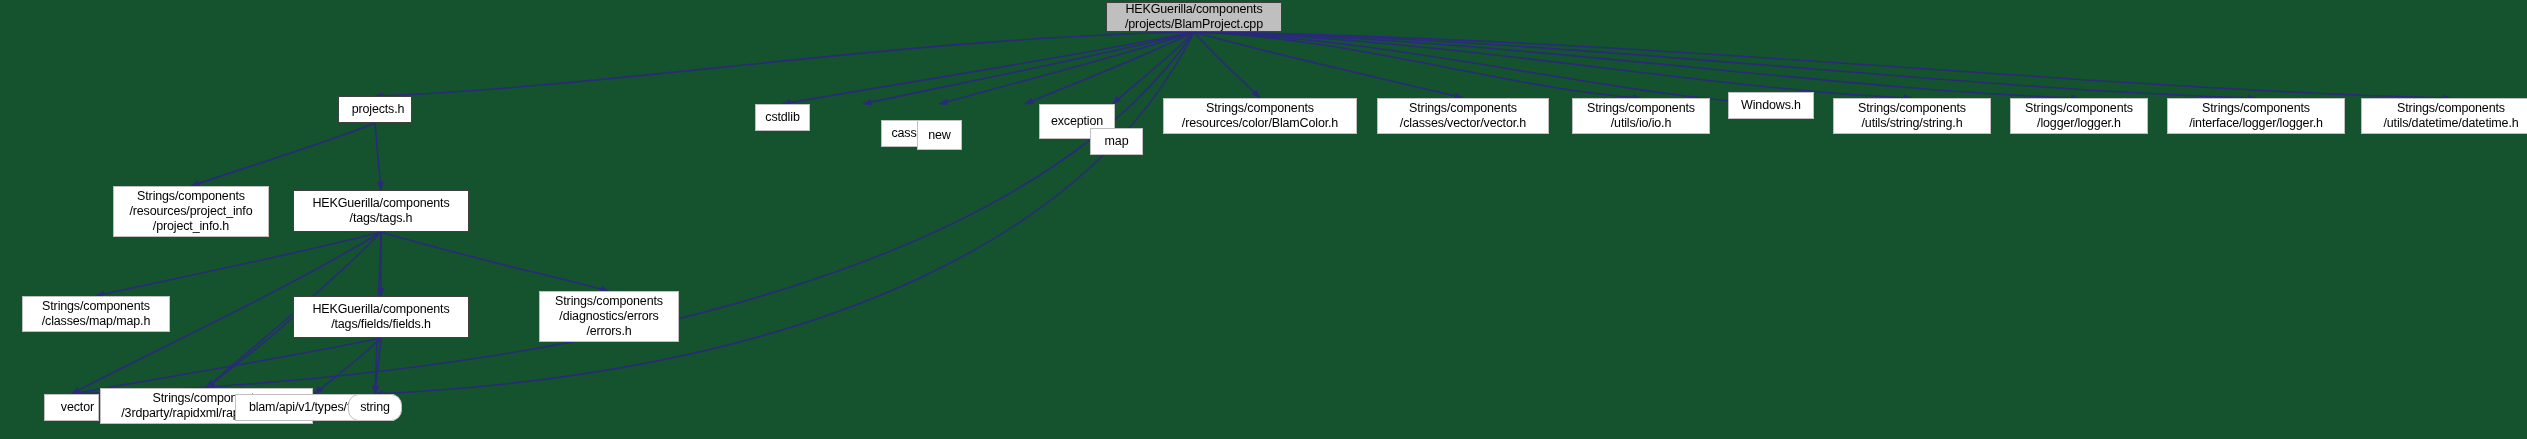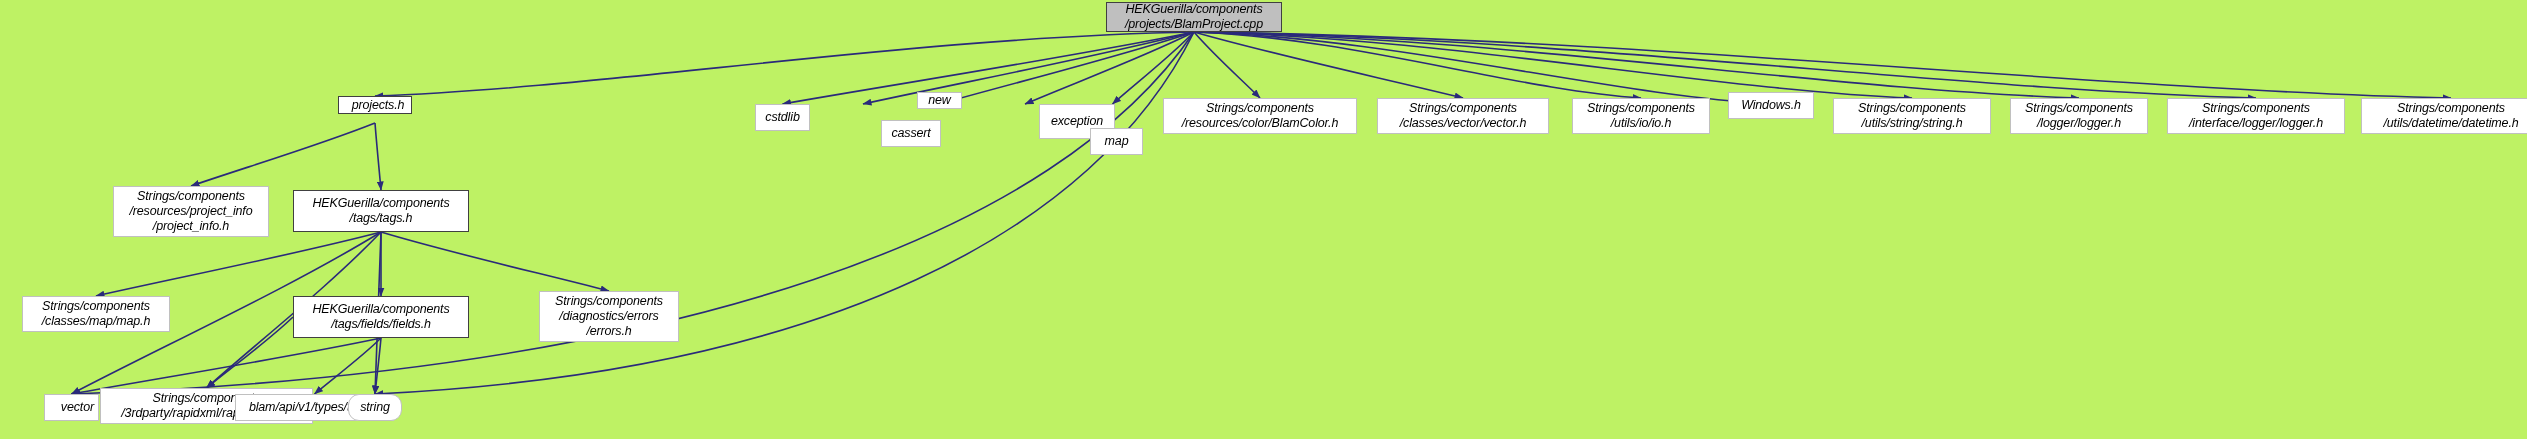--- a/index.html
+++ b/index.html
@@ -10,22 +10,21 @@
   body {
     width: 2527px;
     height: 439px;
     font-family: "Liberation Sans", sans-serif;
     overflow: hidden;
   }
   #graph-root {
     position: relative;
     width: 2527px;
     height: 439px;
-    background: #bef264;
-    font-style: italic;
+    background: #14532d;
   }
   svg#edge-layer {
     position: absolute;
     left: 0;
     top: 0;
     width: 2527px;
     height: 439px;
   }
   .node {
     position: absolute;
@@ -95,24 +94,24 @@
         <path d="M 381 232 C 449.4 252.65, 540.6 273.3, 609 291" fill="none" stroke="#2a2a7a" stroke-width="1.6" marker-end="url(#arrowhead)"></path>
         <path d="M 381 338 C 288.15 357.6, 164.35000000000002 377.2, 71.5 394" fill="none" stroke="#2a2a7a" stroke-width="1.6" marker-end="url(#arrowhead)"></path>
         <path d="M 293 317 C 267.05 341.85, 232.45 366.7, 206.5 388" fill="none" stroke="#2a2a7a" stroke-width="1.6" marker-end="url(#arrowhead)"></path>
         <path d="M 381 338 C 361.05 357.6, 334.45 377.2, 314.5 394" fill="none" stroke="#2a2a7a" stroke-width="1.6" marker-end="url(#arrowhead)"></path>
         <path d="M 381 338 C 379.2 357.6, 376.8 377.2, 375 394" fill="none" stroke="#2a2a7a" stroke-width="1.6" marker-end="url(#arrowhead)"></path>
       </g>
   </svg>
   <div id="node-layer">
       <div class="node current" style="left: 1106px; top: 2px; width: 176px; height: 30px;"><span class="node-label">HEKGuerilla/components
 /projects/BlamProject.cpp</span></div>
-      <div class="node bold" style="left: 338px; top: 96px; width: 74px; height: 18px; padding-left: 6px;"><span class="node-label">projects.h</span></div>
+      <div class="node bold" style="left: 338px; top: 96px; width: 74px; height: 27px; padding-left: 6px;"><span class="node-label">projects.h</span></div>
       <div class="node" style="left: 755px; top: 104px; width: 55px; height: 27px;"><span class="node-label">cstdlib</span></div>
       <div class="node" style="left: 833px; top: 120px; width: 60px; height: 27px; margin-left: 48px;"><span class="node-label">cassert</span></div>
-      <div class="node" style="left: 917px; top: 92px; width: 45px; height: 17px;"><span class="node-label">new</span></div>
+      <div class="node" style="left: 917px; top: 120px; width: 45px; height: 30px;"><span class="node-label">new</span></div>
       <div class="node" style="left: 1007px; top: 104px; width: 76px; height: 35px; margin-left: 32px;"><span class="node-label">exception</span></div>
       <div class="node" style="left: 1090px; top: 104px; width: 53px; height: 27px; margin-top: 24px;"><span class="node-label">map</span></div>
       <div class="node" style="left: 1163px; top: 98px; width: 194px; height: 36px;"><span class="node-label">Strings/components
 /resources/color/BlamColor.h</span></div>
       <div class="node" style="left: 1377px; top: 98px; width: 172px; height: 36px;"><span class="node-label">Strings/components
 /classes/vector/vector.h</span></div>
       <div class="node" style="left: 1572px; top: 98px; width: 138px; height: 36px;"><span class="node-label">Strings/components
 /utils/io/io.h</span></div>
       <div class="node" style="left: 1728px; top: 92px; width: 86px; height: 27px;"><span class="node-label">Windows.h</span></div>
       <div class="node" style="left: 1833px; top: 98px; width: 158px; height: 36px;"><span class="node-label">Strings/components

